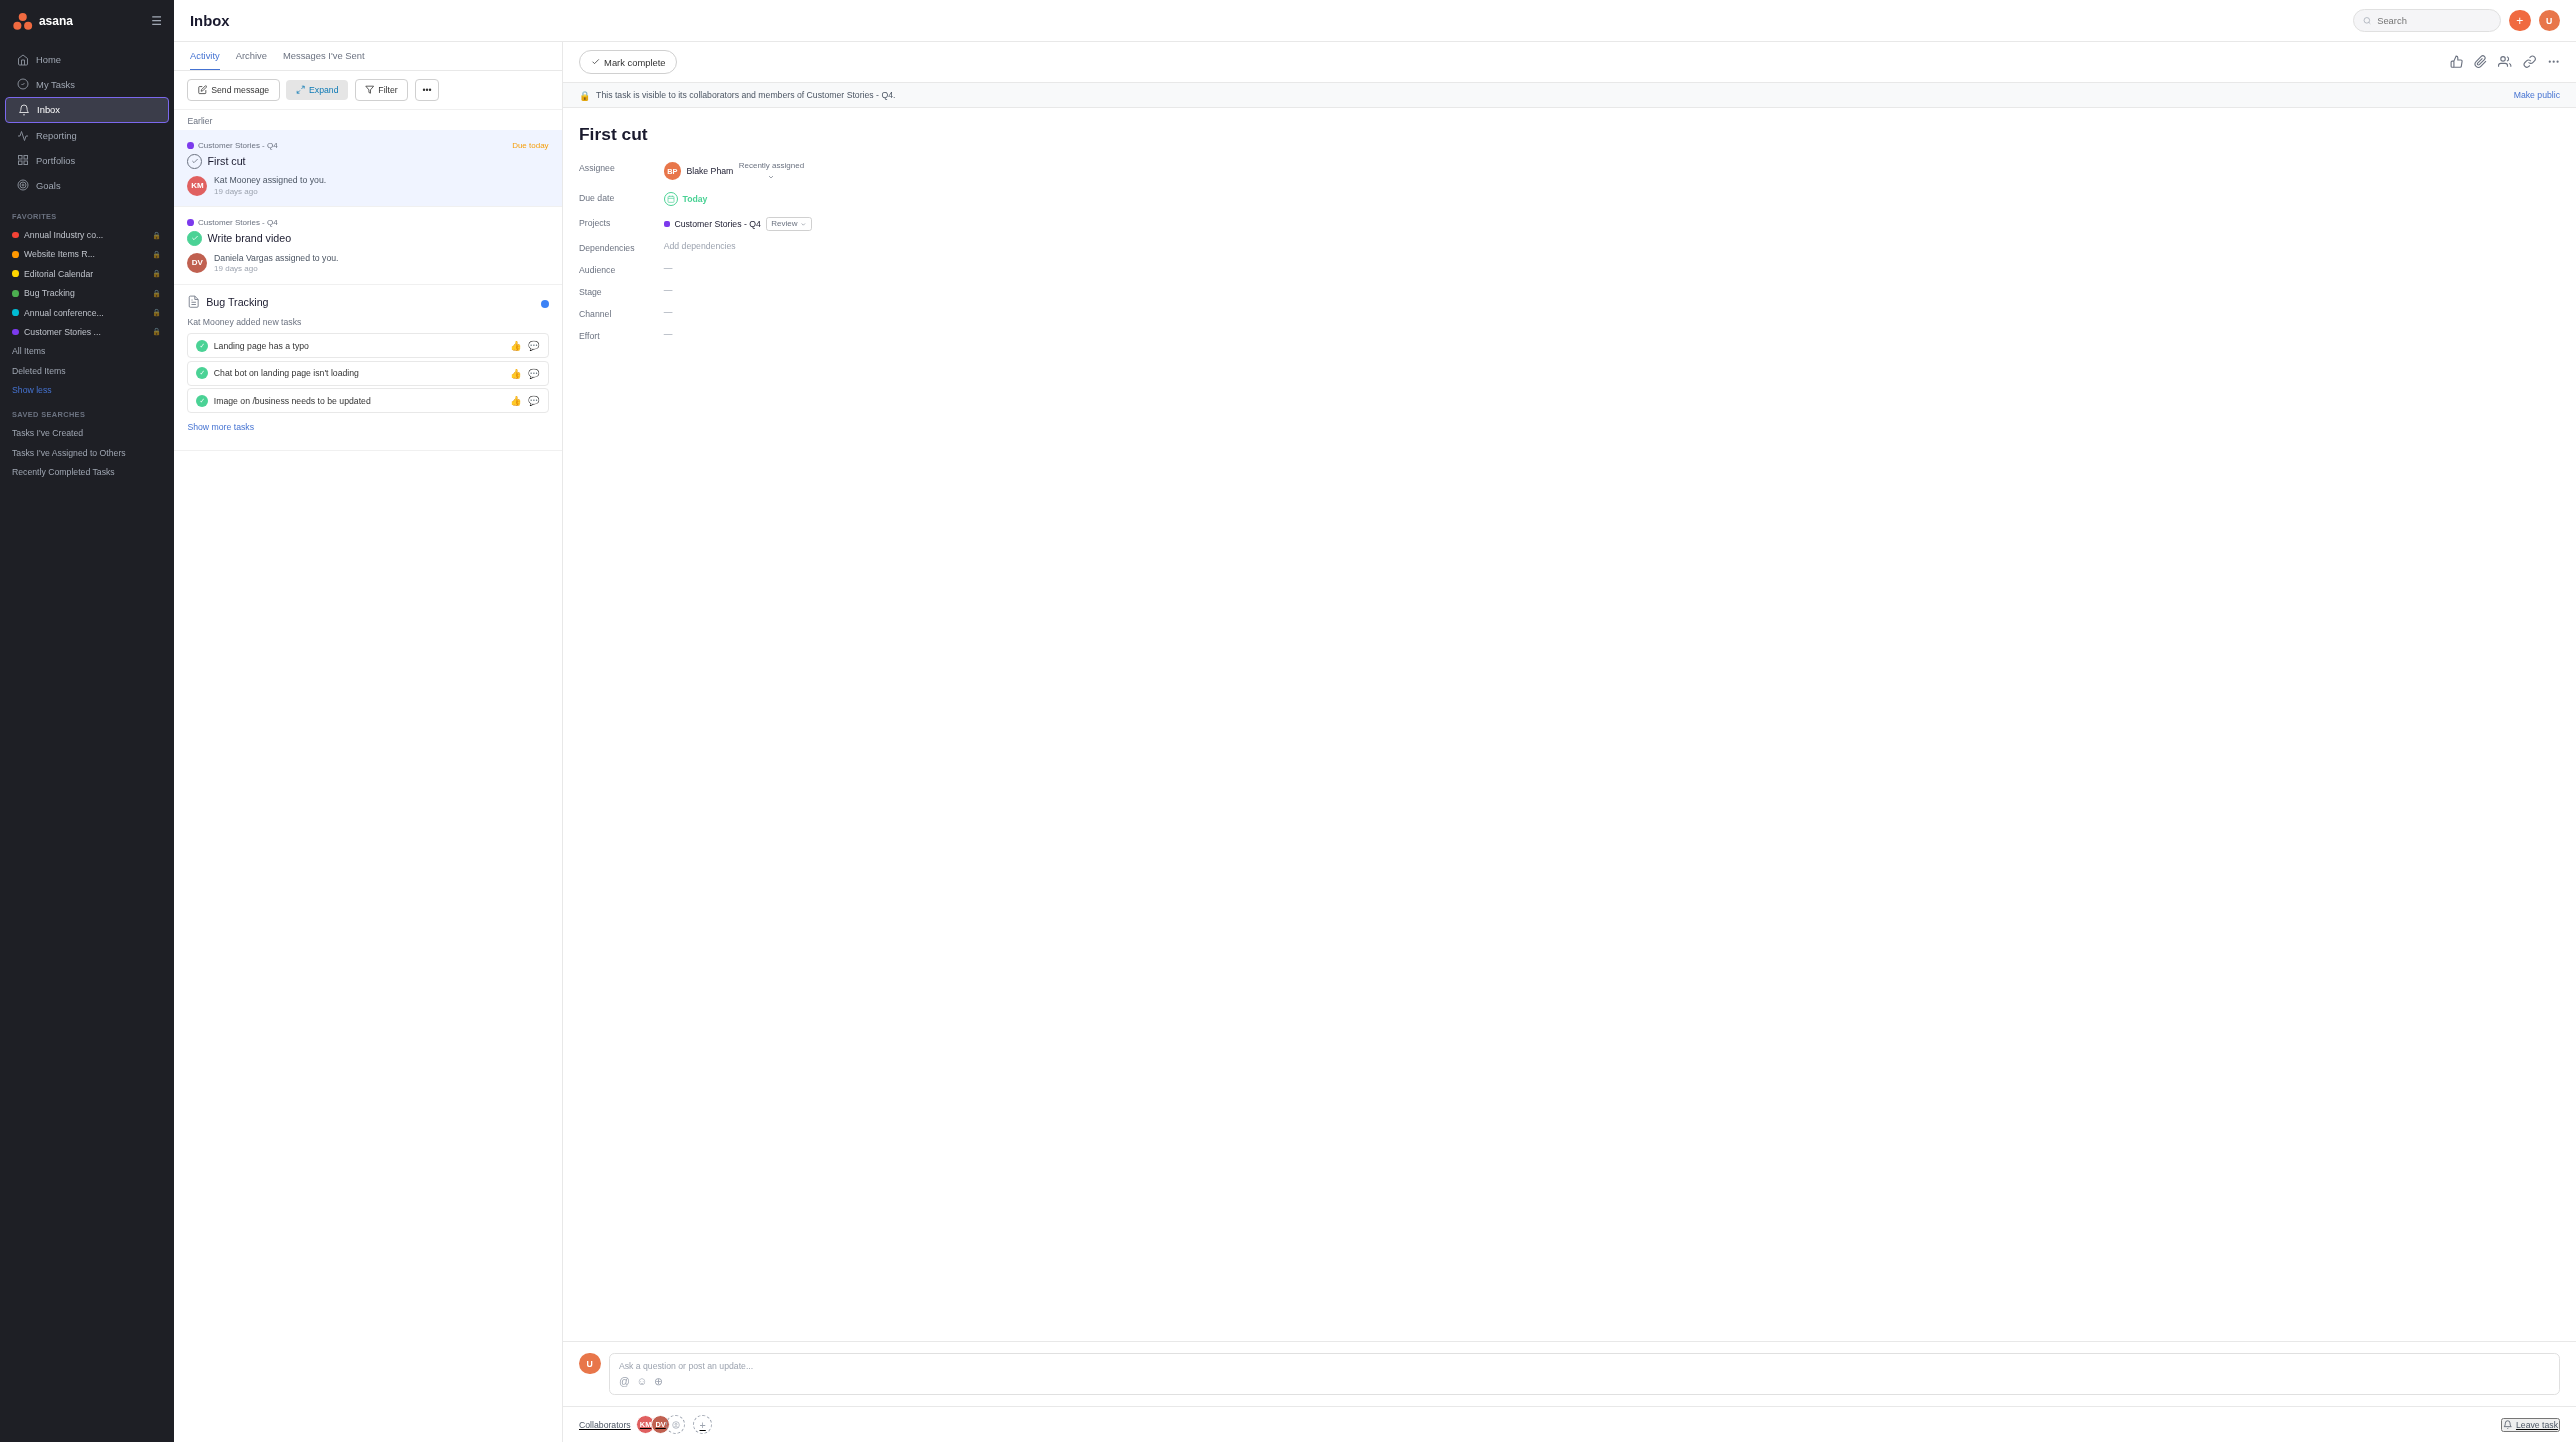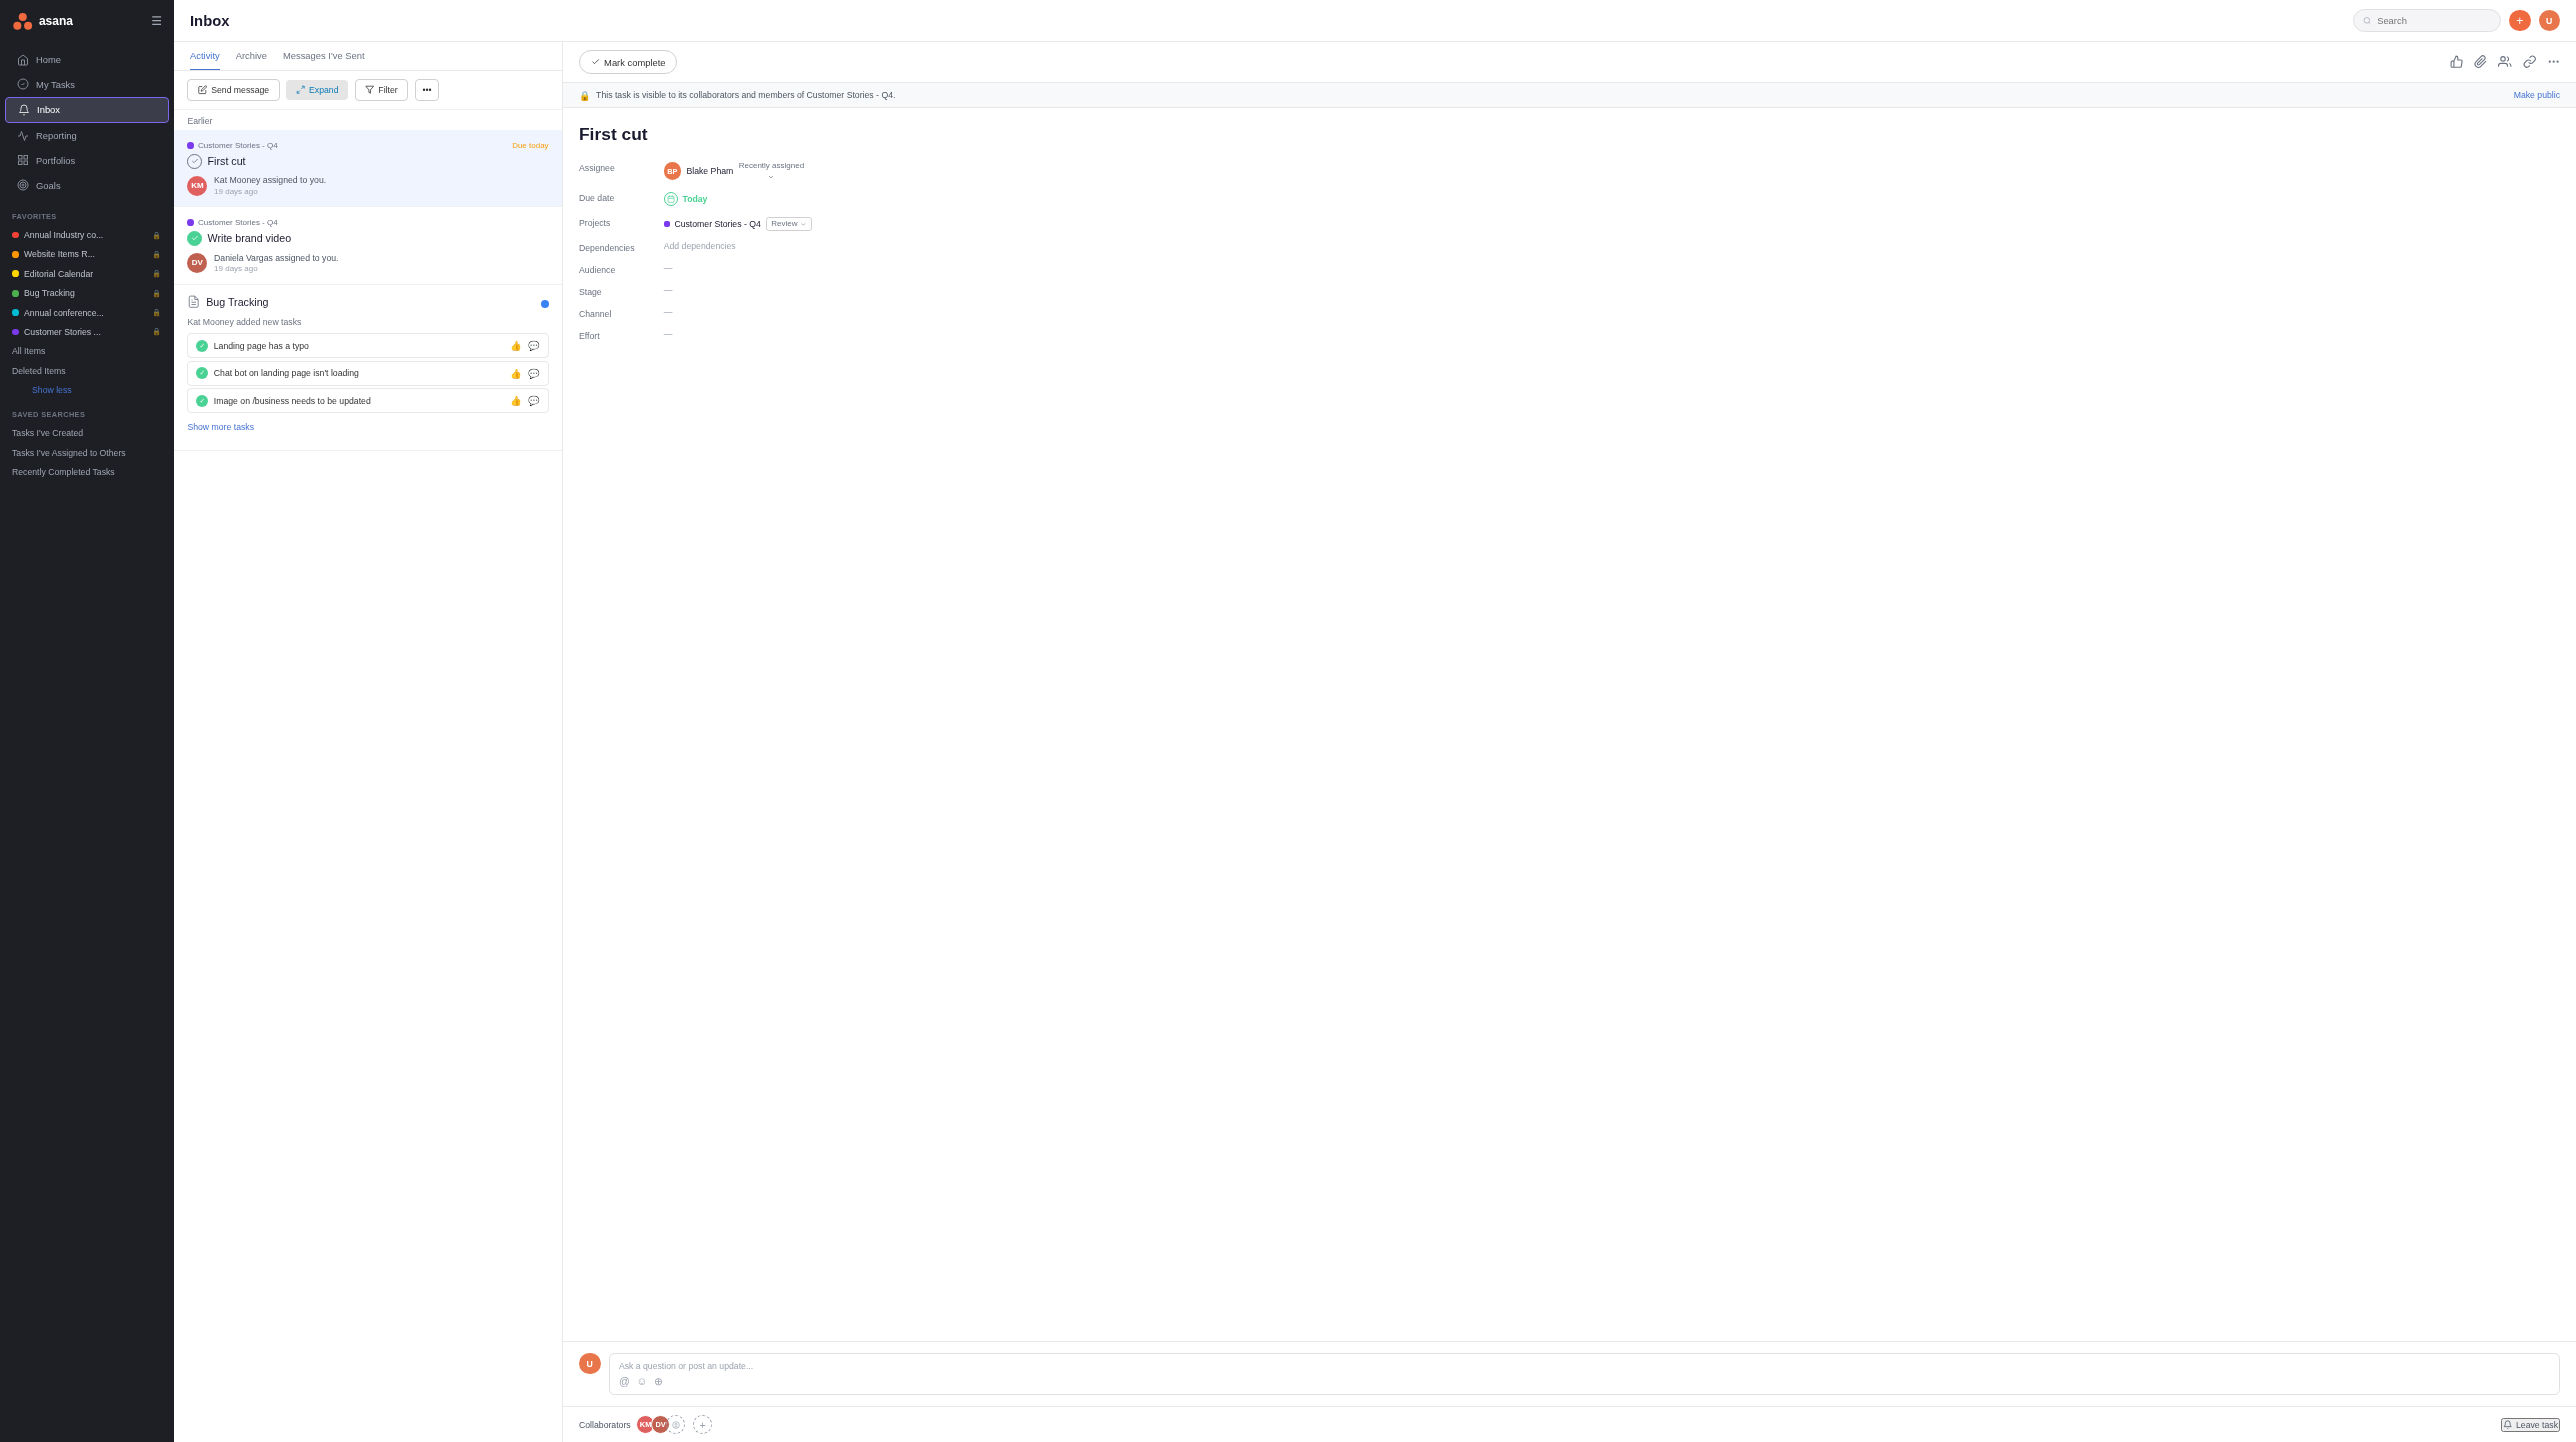--- a/index.html
+++ b/index.html
@@ -109,21 +109,21 @@
     .add-deps-link { font-size: 8.7px; color: #9ca3af; cursor: pointer; }
     .field-dash { color: #9ca3af; }
 
     .comment-box { border-top: 0.7px solid #e8e8e8; padding: 10.7px 16px; display: flex; gap: 8px; align-items: flex-start; }
     .comment-avatar { width: 21.5px; height: 21.5px; border-radius: 50%; background: #e8764a; flex-shrink: 0; display: flex; align-items: center; justify-content: center; color: #fff; font-size: 8.7px; font-weight: 600; }
     .comment-input-area { flex: 1; border: 0.7px solid #e0e0e0; border-radius: 5.4px; padding: 6.7px 9.4px; min-height: 40px; }
     .comment-input-placeholder { font-size: 8.7px; color: #9ca3af; }
     .comment-icons { display: flex; gap: 6.7px; padding-top: 4px; }
     .comment-icon { color: #9ca3af; font-size: 10.7px; cursor: pointer; }
 
-    .collab-footer { display: flex; align-items: center; justify-content: space-between; padding: 8px 16px; border-top: 0.7px solid #e8e8e8; }
+    .collab-footer { display: flex; align-items: center; justify-content: space-between; padding: 8px 16px; border-top: 0.7px solid #e8e8e8; text-decoration: underline; }
     .collabs-left { display: flex; align-items: center; gap: 5.4px; font-size: 8.7px; color: #4b5563; }
     .collab-avatars { display: flex; }
     .collab-avatar { width: 19px; height: 19px; border-radius: 50%; border: 1.3px solid #fff; margin-left: -4px; display: flex; align-items: center; justify-content: center; font-size: 7.4px; font-weight: 600; color: #fff; }
     .collab-avatar:first-child { margin-left: 0; }
     .add-collab-btn { width: 19px; height: 19px; border-radius: 50%; border: 1.3px dashed #9ca3af; display: flex; align-items: center; justify-content: center; color: #9ca3af; font-size: 10.7px; cursor: pointer; margin-left: 2.7px; }
     .leave-task-btn { display: flex; align-items: center; gap: 4px; font-size: 8.7px; color: #4b5563; cursor: pointer; }
 
     
     ::-webkit-scrollbar { width: 4px; }
     ::-webkit-scrollbar-thumb { background: #d0d0d0; border-radius: 2px; }
@@ -222,21 +222,21 @@
     </div>
     <div class="sidebar-fav-item">
       <span class="fav-dot" style="background:#7c3aed"></span>
       <span>Customer Stories ...</span>
       <span class="lock-icon">🔒</span>
     </div>
   </div>
 
   <div class="sidebar-plain-item">All Items</div>
   <div class="sidebar-plain-item">Deleted Items</div>
-  <div class="sidebar-plain-item" style="color:#4573d2;margin-left:20px;">Show less</div>
+  <div class="sidebar-plain-item" style="color:#4573d2;">Show less</div>
 
   <div class="sidebar-section-title">Saved searches</div>
   <div class="sidebar-plain-item">Tasks I've Created</div>
   <div class="sidebar-plain-item">Tasks I've Assigned to Others</div>
   <div class="sidebar-plain-item">Recently Completed Tasks</div>
 </nav>
 
 <div class="main">
 
   <div class="header">

